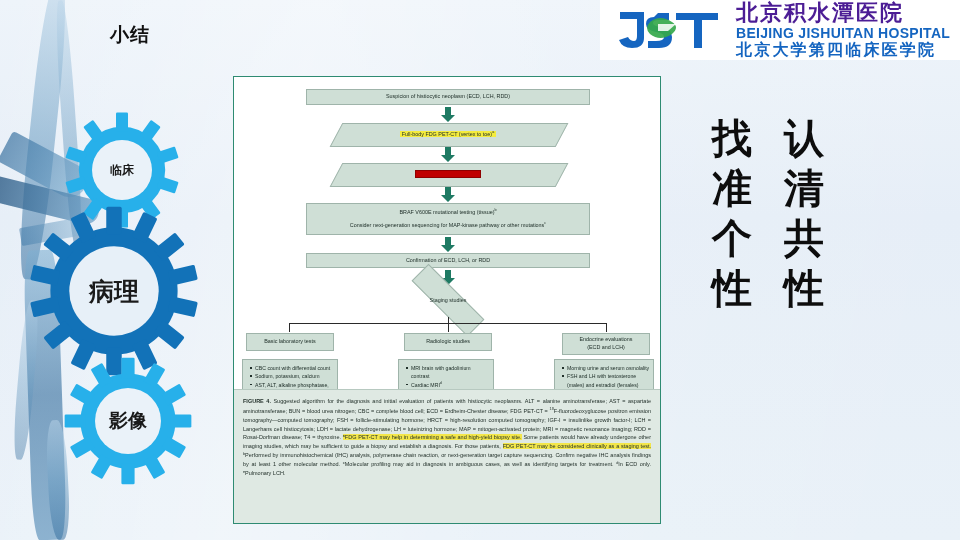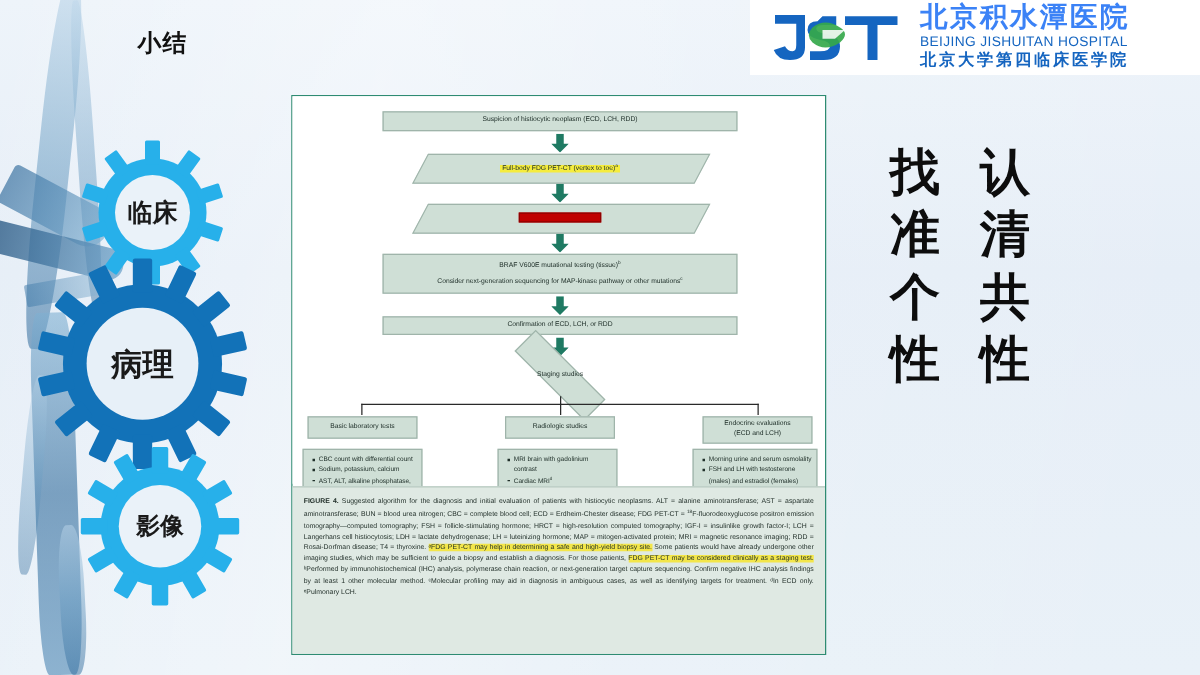--- a/index.html
+++ b/index.html
@@ -32,27 +32,27 @@
 
   
   .logo-bar{
     position:absolute;right:0;top:0;width:360px;height:60px;
     background:#ffffff;display:flex;align-items:center;gap:10px;padding-left:14px;
     box-sizing:border-box;
   }
   .logo-mark{position:relative;width:112px;height:44px;flex:none;}
   .logo-cn{line-height:1;}
   .logo-cn .l1{
-    font-family:Liberation Mono, monospace;font-weight:bold;font-size:22px;letter-spacing:2px;color:#3b82f6;
+    font-family:Liberation Sans, sans-serif;font-weight:bold;font-size:22px;letter-spacing:2px;color:#4c1d95;
   }
   .logo-cn .l2{
-    font-family:"Liberation Sans", sans-serif;font-weight:normal;font-size:11px;letter-spacing:.3px;color:#1565c0;margin-top:2px;
+    font-family:"Liberation Sans", sans-serif;font-weight:bold;font-size:14px;letter-spacing:.3px;color:#1565c0;margin-top:2px;
   }
   .logo-cn .l3{
-    font-family:"DejaVu Sans", sans-serif;font-weight:bold;font-size:13px;letter-spacing:2.2px;color:#1565c0;margin-top:2px;
+    font-family:"DejaVu Sans", sans-serif;font-weight:bold;font-size:16px;letter-spacing:2.2px;color:#1565c0;margin-top:2px;
   }
 
   
   .xiaojie{
     position:absolute;left:110px;top:22px;font-family:"DejaVu Sans",sans-serif;
     font-weight:bold;font-size:19px;color:#111;letter-spacing:1px;
   }
   .lch-title{
     position:absolute;left:34px;top:70px;white-space:nowrap;
     font-family:"Liberation Serif",serif;font-weight:bold;font-size:38px;color:#121212;
@@ -61,21 +61,21 @@
 
   
   .gear{position:absolute;}
   .gear svg{display:block;}
   .gear .lbl{
     position:absolute;left:0;top:0;width:100%;height:100%;
     display:flex;align-items:center;justify-content:center;
     font-family:"DejaVu Sans",sans-serif;font-weight:bold;color:#1a1a1a;
   }
   .g1{left:62px;top:110px;width:120px;height:120px;}
-  .g1 .lbl{font-size:20px;}
+  .g1 .lbl{font-size:12px;}
   .g2{left:28px;top:205px;width:172px;height:172px;}
   .g2 .lbl{font-size:25px;}
   .g3{left:62px;top:355px;width:132px;height:132px;}
   .g3 .lbl{font-size:19px;text-align:right;}
 
   
   .figure{
     position:absolute;left:233px;top:76px;width:428px;height:448px;
     background:#ffffff;border:1.5px solid #2e8b72;box-sizing:border-box;
   }

